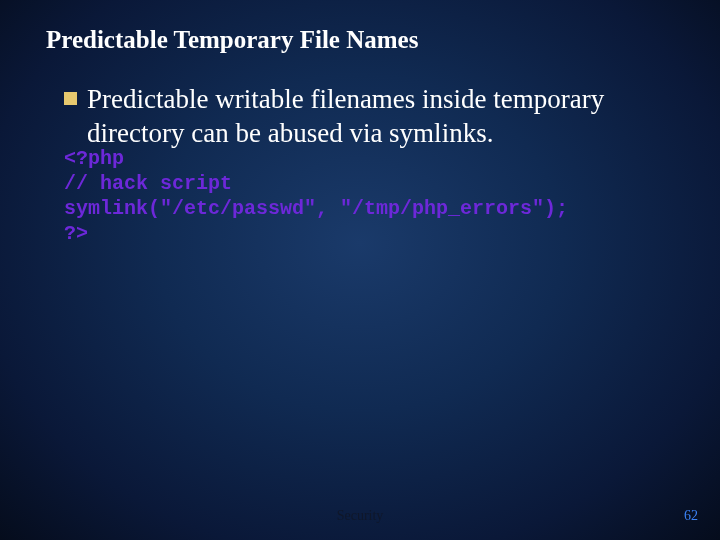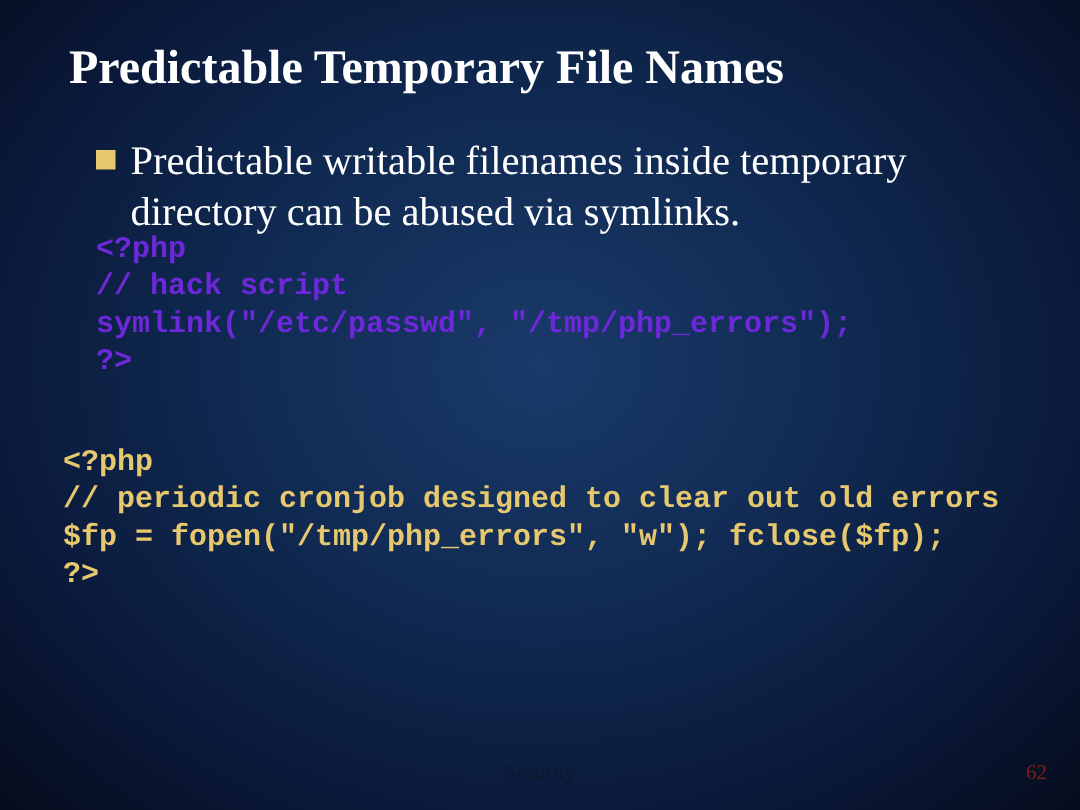--- a/index.html
+++ b/index.html
@@ -17,21 +17,21 @@
   }
   .slide {
     box-sizing: border-box;
     padding: 26px 40px 0 40px;
     width: 100%;
     height: 100%;
     position: relative;
   }
   .title {
     color: #fff;
-    font-size: 32px;
+    font-size: 25px;
     font-weight: bold;
     margin: 0 0 28px 6px;
     line-height: 1.15;
   }
   .bullet-row {
     display: flex;
     align-items: flex-start;
     margin-left: 24px;
     margin-bottom: 2px;
   }
@@ -76,21 +76,21 @@
     width: 100%;
     text-align: center;
     color: #0f172a;
     font-family: "Times New Roman", Times, serif;
     font-size: 14px;
   }
   .footer-right {
     position: absolute;
     bottom: 16px;
     right: 22px;
-    color: #7f1d1d;
+    color: #3b82f6;
     font-family: "Times New Roman", Times, serif;
     font-size: 14px;
   }
 </style>
 </head>
 <body>
 
 <div class="slide">
 
   <h1 class="title">Predictable Temporary File Names</h1>
@@ -98,21 +98,17 @@
   <div class="bullet-row">
     <div class="bullet-icon"></div>
     <div class="bullet-text">Predictable writable filenames inside temporary directory can be abused via symlinks.</div>
   </div>
 
   <div class="code-block"><span>&lt;?php</span>
 <span>// hack script</span>
 <span>symlink("/etc/passwd", "/tmp/php_errors");</span>
 <span>?&gt;</span></div>
 
-  <div class="code-block2"><span>&lt;?php</span>
-<span>// periodic cronjob designed to clear out old errors</span>
-<span>$fp = fopen("/tmp/php_errors", "w"); fclose($fp);</span>
-<span>?&gt;</span></div>
 
   <div class="footer-center">Security</div>
   <div class="footer-right">62</div>
 
 </div>
 
 </body></html>

